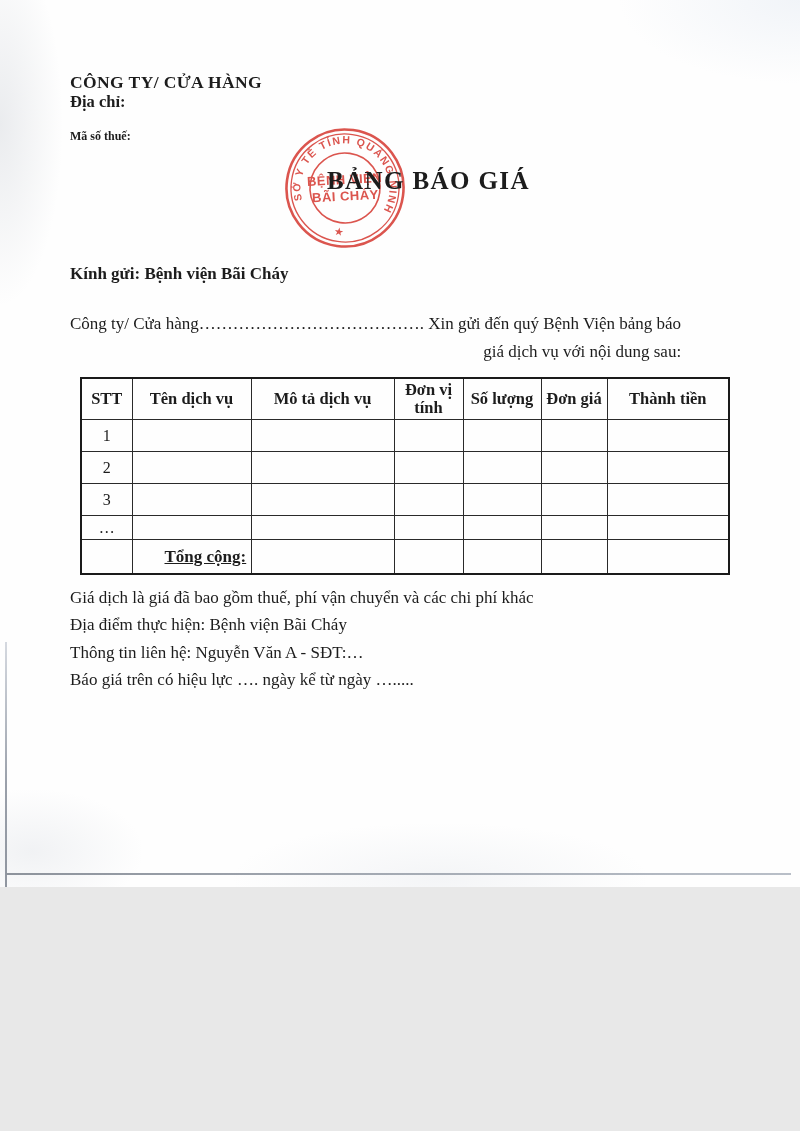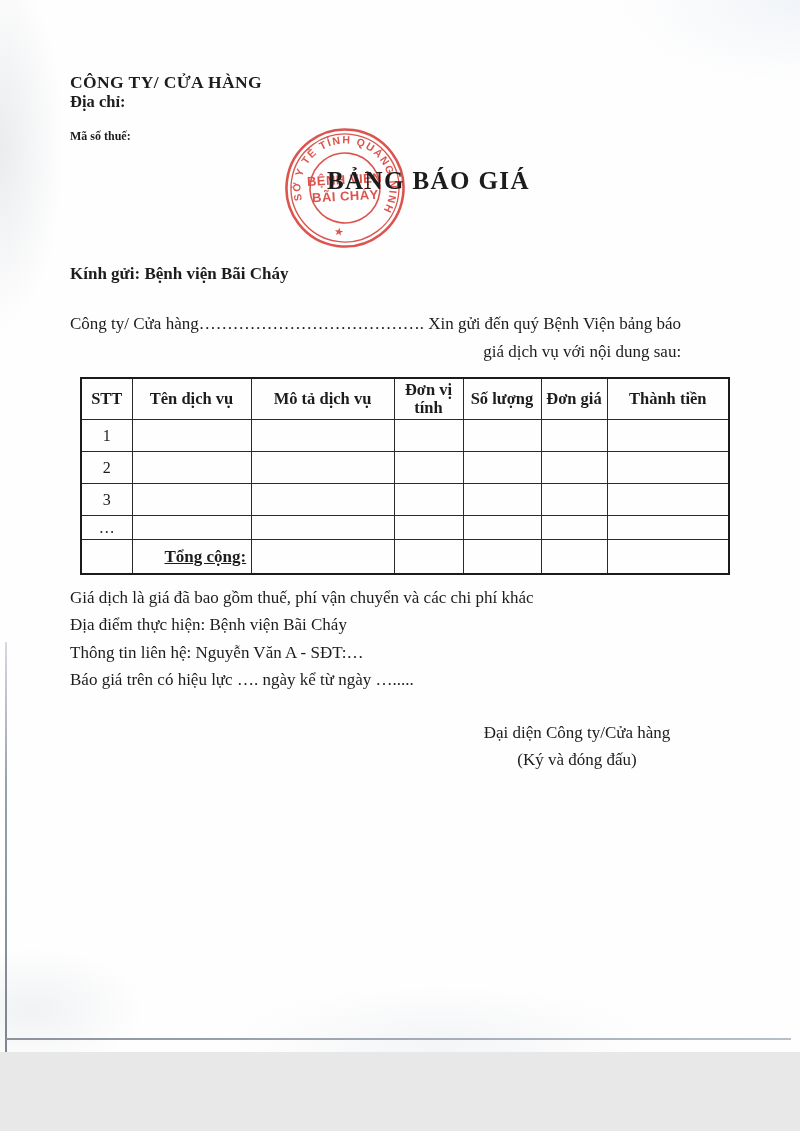--- a/index.html
+++ b/index.html
@@ -1,18 +1,18 @@
 <!DOCTYPE html>
 <html><head>
 <meta charset="utf-8">
 <style>
   html, body { margin:0; padding:0; background:#e8e8e8; }
   .page {
     position:relative;
-    width:800px; height:1052px;
+    width:800px; height:887px;
     margin:0 auto;
     background:
       radial-gradient(ellipse 260px 120px at 100% 0%, rgba(190,205,225,0.20), transparent 70%),
       radial-gradient(ellipse 90px 260px at 0% 14%, rgba(130,140,155,0.16), transparent 70%),
       radial-gradient(ellipse 160px 90px at 4% 96%, rgba(160,170,185,0.14), transparent 70%),
       radial-gradient(ellipse 300px 80px at 55% 99%, rgba(170,180,195,0.12), transparent 70%),
       #fefefe;
     font-family:"Liberation Serif","DejaVu Serif",serif;
     color:#1c1c1c;
     overflow:hidden;
@@ -183,20 +183,16 @@
       </tbody>
   </table>
 
   <div class="abs notes">
     <div>Giá dịch là giá đã bao gồm thuế, phí vận chuyển và các chi phí khác</div>
     <div>Địa điểm thực hiện: Bệnh viện Bãi Cháy</div>
     <div>Thông tin liên hệ: Nguyễn Văn A - SĐT:…</div>
     <div>Báo giá trên có hiệu lực …. ngày kể từ ngày ….....</div>
   </div>
 
-  <div class="abs signature">
-    <div>Đại diện Công ty/Cửa hàng</div>
-    <div>(Ký và đóng đấu)</div>
-  </div>
 
   <div class="edge-line-left"></div>
   <div class="edge-line-bottom"></div>
 </div>
 
 </body></html>

